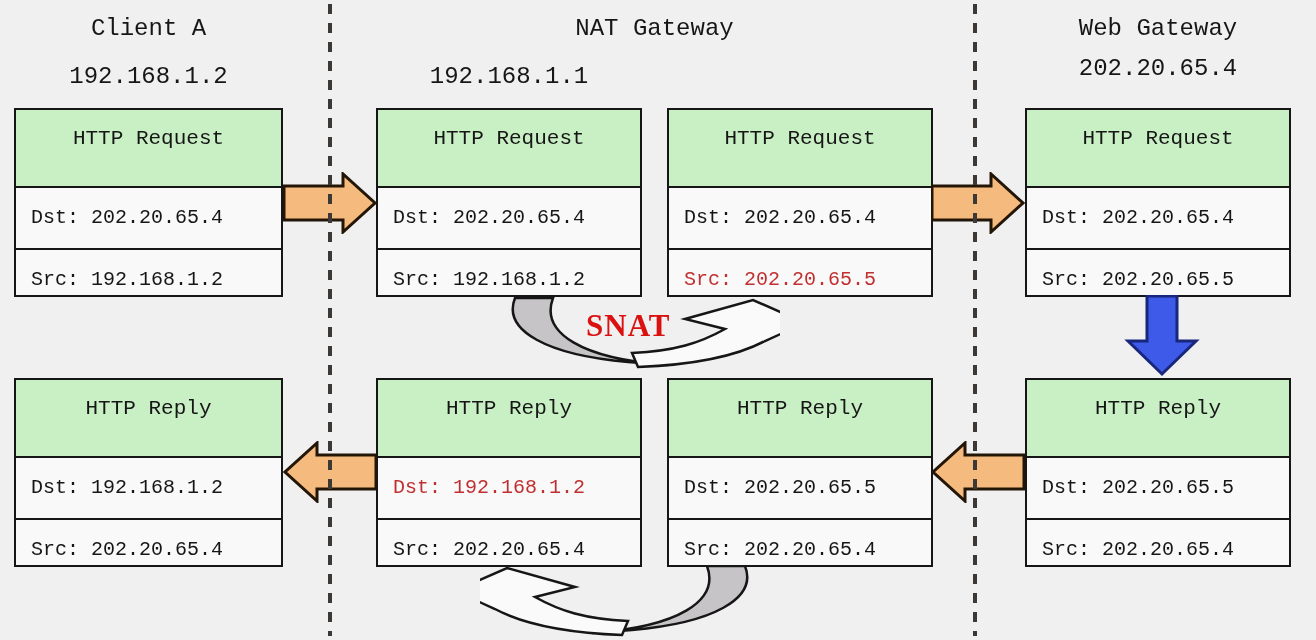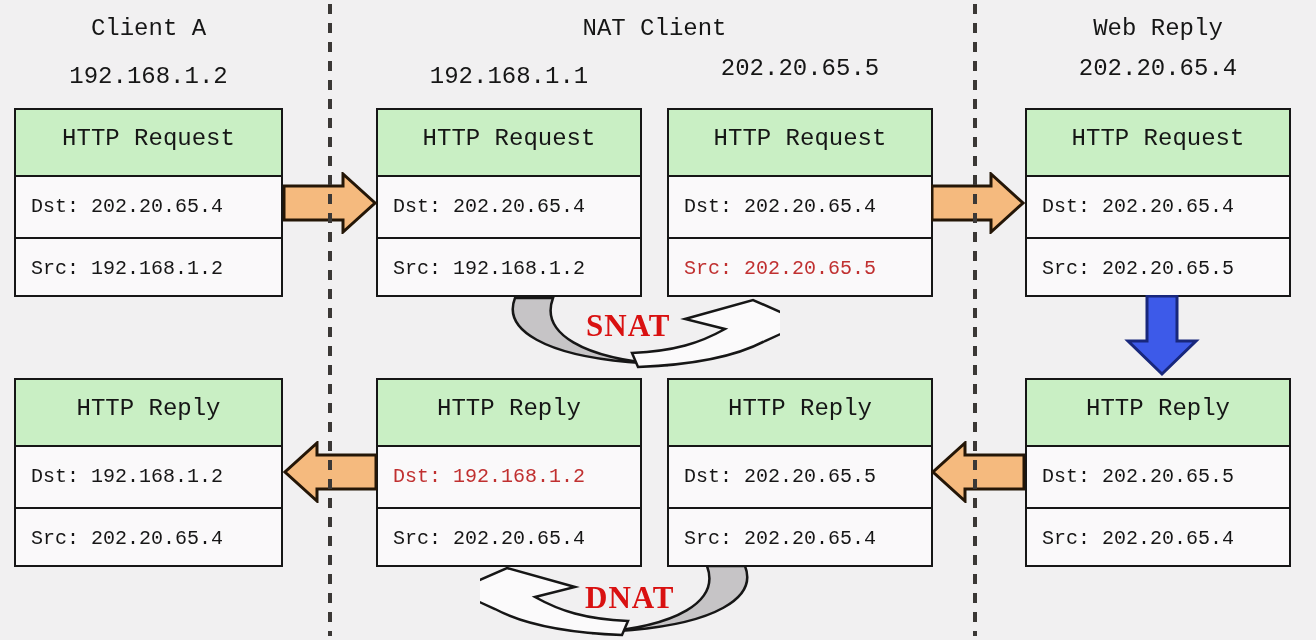--- a/index.html
+++ b/index.html
@@ -26,24 +26,24 @@
 
   
   .pkt {
     position: absolute;
     height: 189px;
     border: 2px solid var(--ink, #161616);
     background: var(--row, #faf9fa);
     z-index: 3;
   }
   .pkt-h {
-    height: 67px;
+    height: 78px;
     line-height: 58px;
     text-align: center;
-    font-size: 24px;
+    font-size: 21px;
     background: var(--green, #c9efc4);
     border-bottom: 2px solid var(--ink, #161616);
   }
   .pkt-r {
     height: 62px;
     line-height: 59px;
     font-size: 20px;
     padding-left: 15px;
     border-bottom: 2px solid var(--ink, #161616);
     white-space: nowrap;
@@ -77,24 +77,23 @@
     color: var(--nat-red, #d91111);
   }
 </style>
 </head>
 <body>
 
 <div id="canvas">
 
   <div class="label" style="left:14px;top:14px;width:269px">Client A</div>
   <div class="label" style="left:14px;top:62px;width:269px">192.168.1.2</div>
-  <div class="label" style="left:376px;top:14px;width:557px">NAT Client</div>
+  <div class="label" style="left:376px;top:14px;width:557px">NAT Gateway</div>
   <div class="label" style="left:376px;top:62px;width:266px">192.168.1.1</div>
-  <div class="label" style="left:667px;top:54px;width:266px">202.20.65.5</div>
-  <div class="label" style="left:1025px;top:14px;width:266px">Web Reply</div>
+  <div class="label" style="left:1025px;top:14px;width:266px">Web Gateway</div>
   <div class="label" style="left:1025px;top:54px;width:266px">202.20.65.4</div>
 
   <div class="dash" style="left:328px"></div>
   <div class="dash" style="left:973px"></div>
 
   <div class="pkt" style="left:14px;top:108px;width:269px">
     <div class="pkt-h">HTTP Request</div>
     <div class="pkt-r">Dst: 202.20.65.4</div>
     <div class="pkt-r last">Src: 192.168.1.2</div>
   </div>
@@ -163,15 +162,14 @@
     <path d="M 172 56 C 215 54 240 46 265 32 L 225 22 L 293 3 L 345 26 L 305 44 C 275 60 230 68 178 70 Z" fill="var(--swoosh-white,#fbfafb)" stroke="var(--ink,#161616)" stroke-width="2.5"></path>
   </svg>
   <div class="natlabel" style="left:586px;top:308px">SNAT</div>
 
   <svg class="swoosh" style="left:480px;top:565px" width="320" height="76" viewBox="0 0 320 76">
     <g transform="translate(320,0) scale(-1,1)">
       <path d="M 55 1 C 42 34 88 58 168 65 L 208 68 C 122 62 80 36 93 1 Z" fill="var(--swoosh-gray,#c6c4c6)" stroke="var(--ink,#161616)" stroke-width="2.5"></path>
       <path d="M 172 56 C 215 54 240 46 265 32 L 225 22 L 293 3 L 345 26 L 305 44 C 275 60 230 68 178 70 Z" fill="var(--swoosh-white,#fbfafb)" stroke="var(--ink,#161616)" stroke-width="2.5"></path>
     </g>
   </svg>
-  <div class="natlabel" style="left:585px;top:580px">DNAT</div>
 
 </div>
 
 </body></html>

